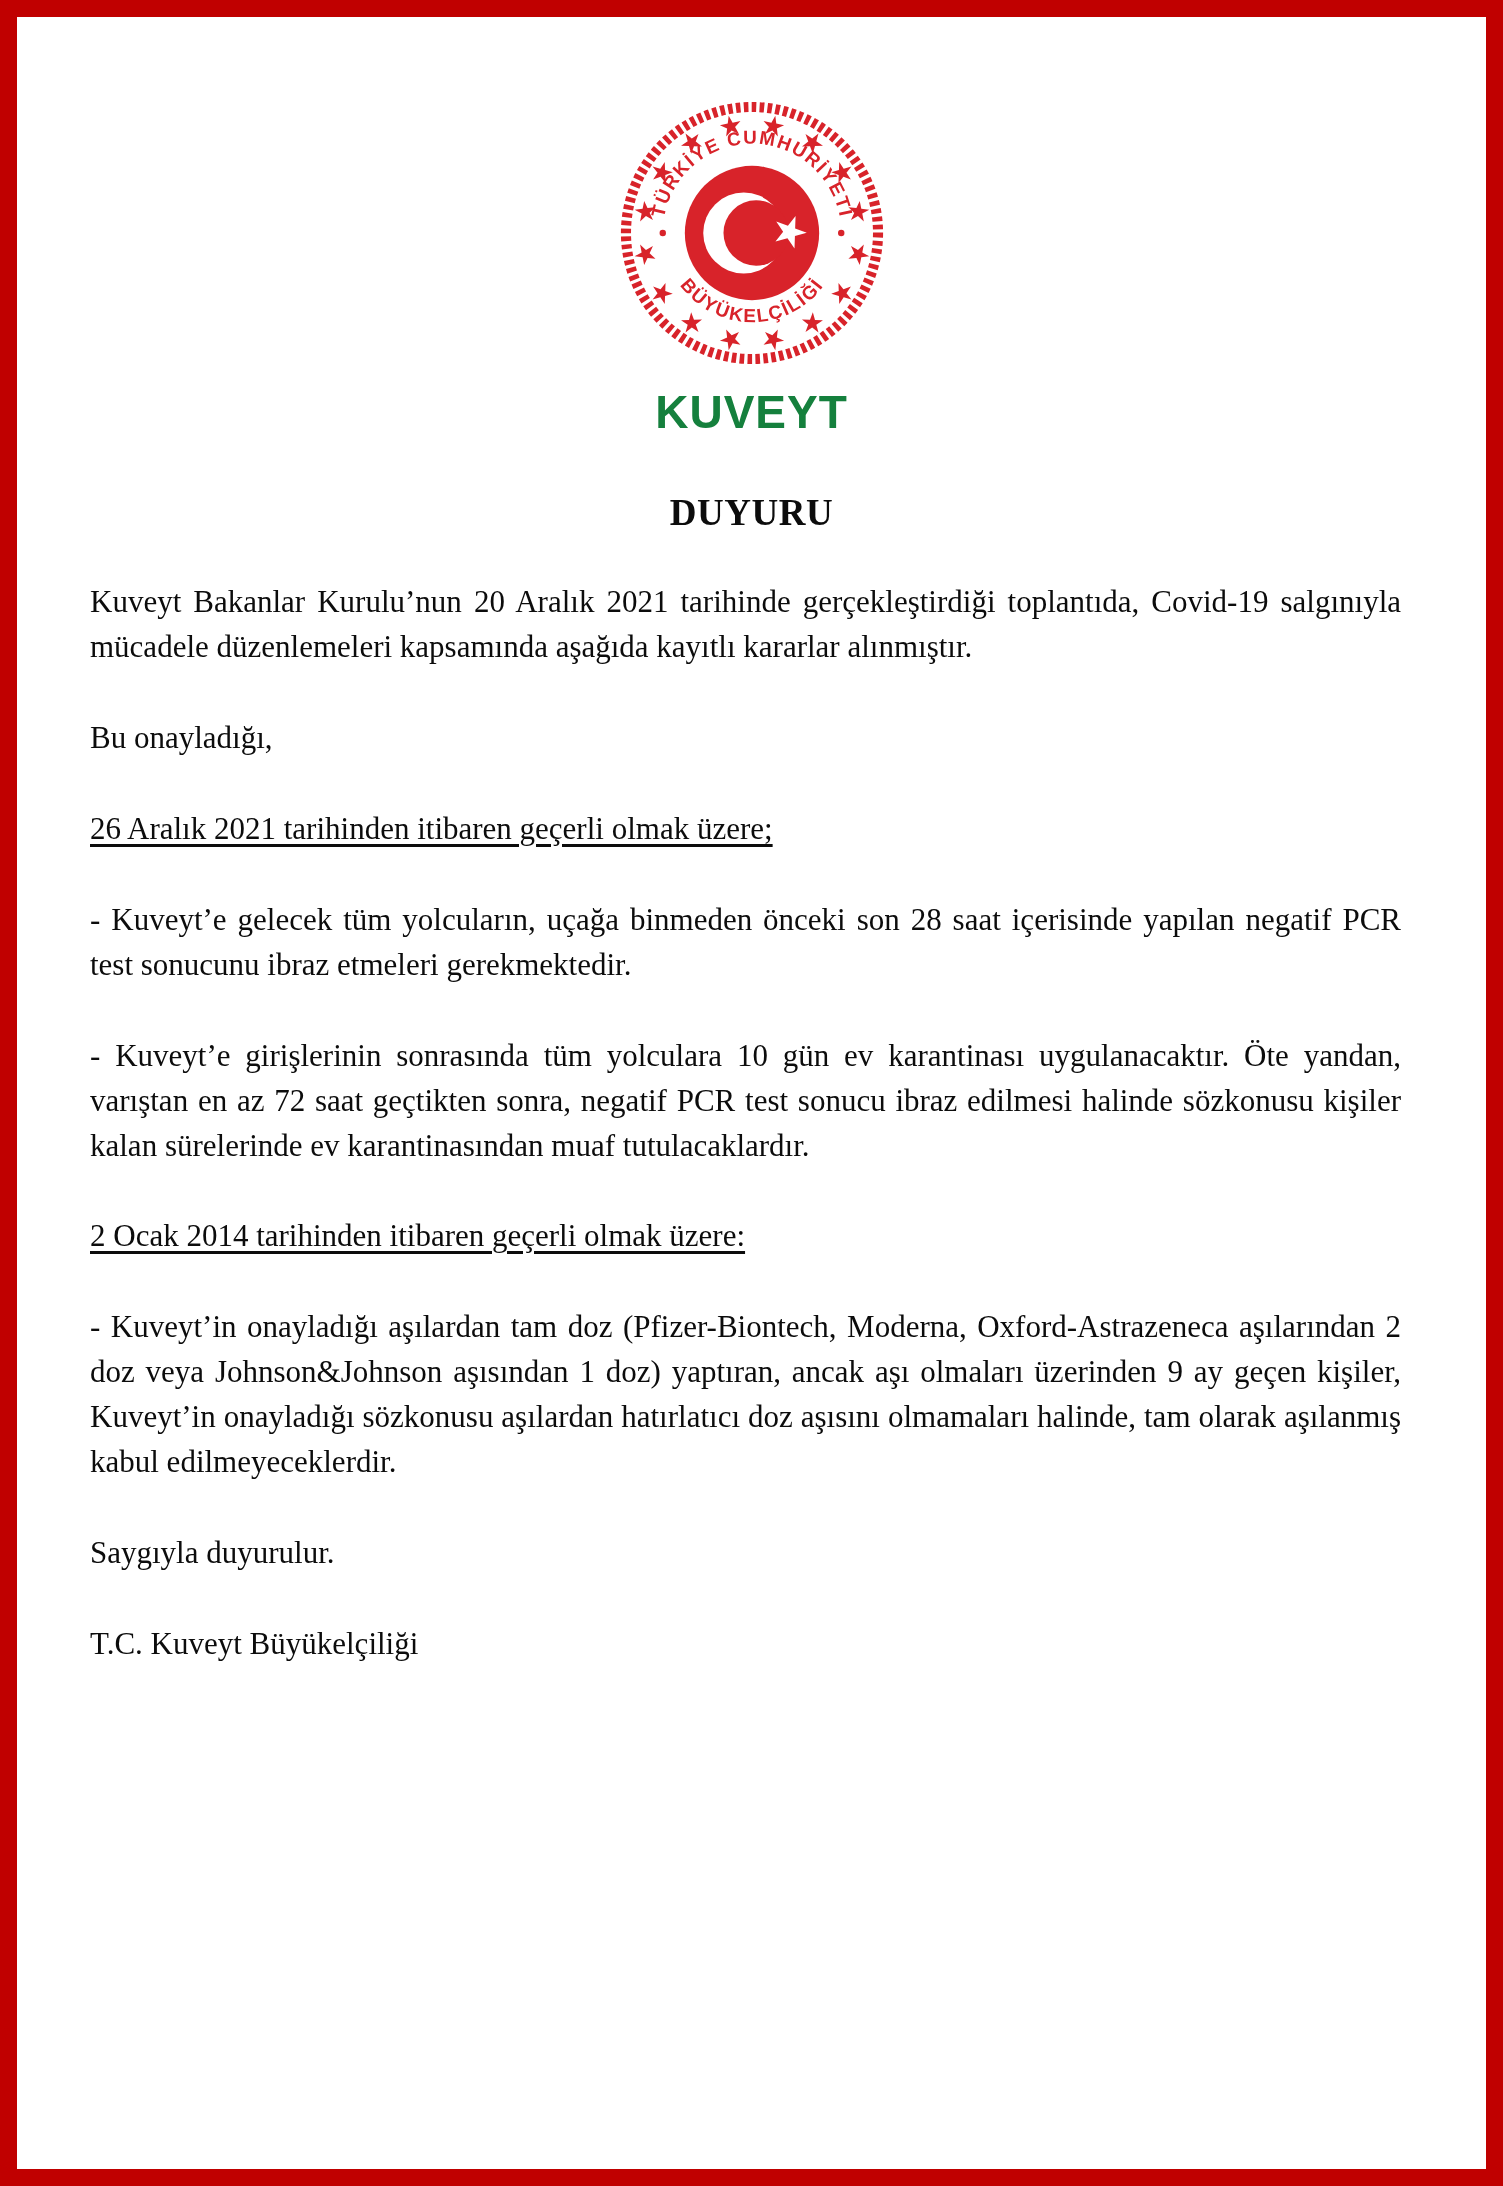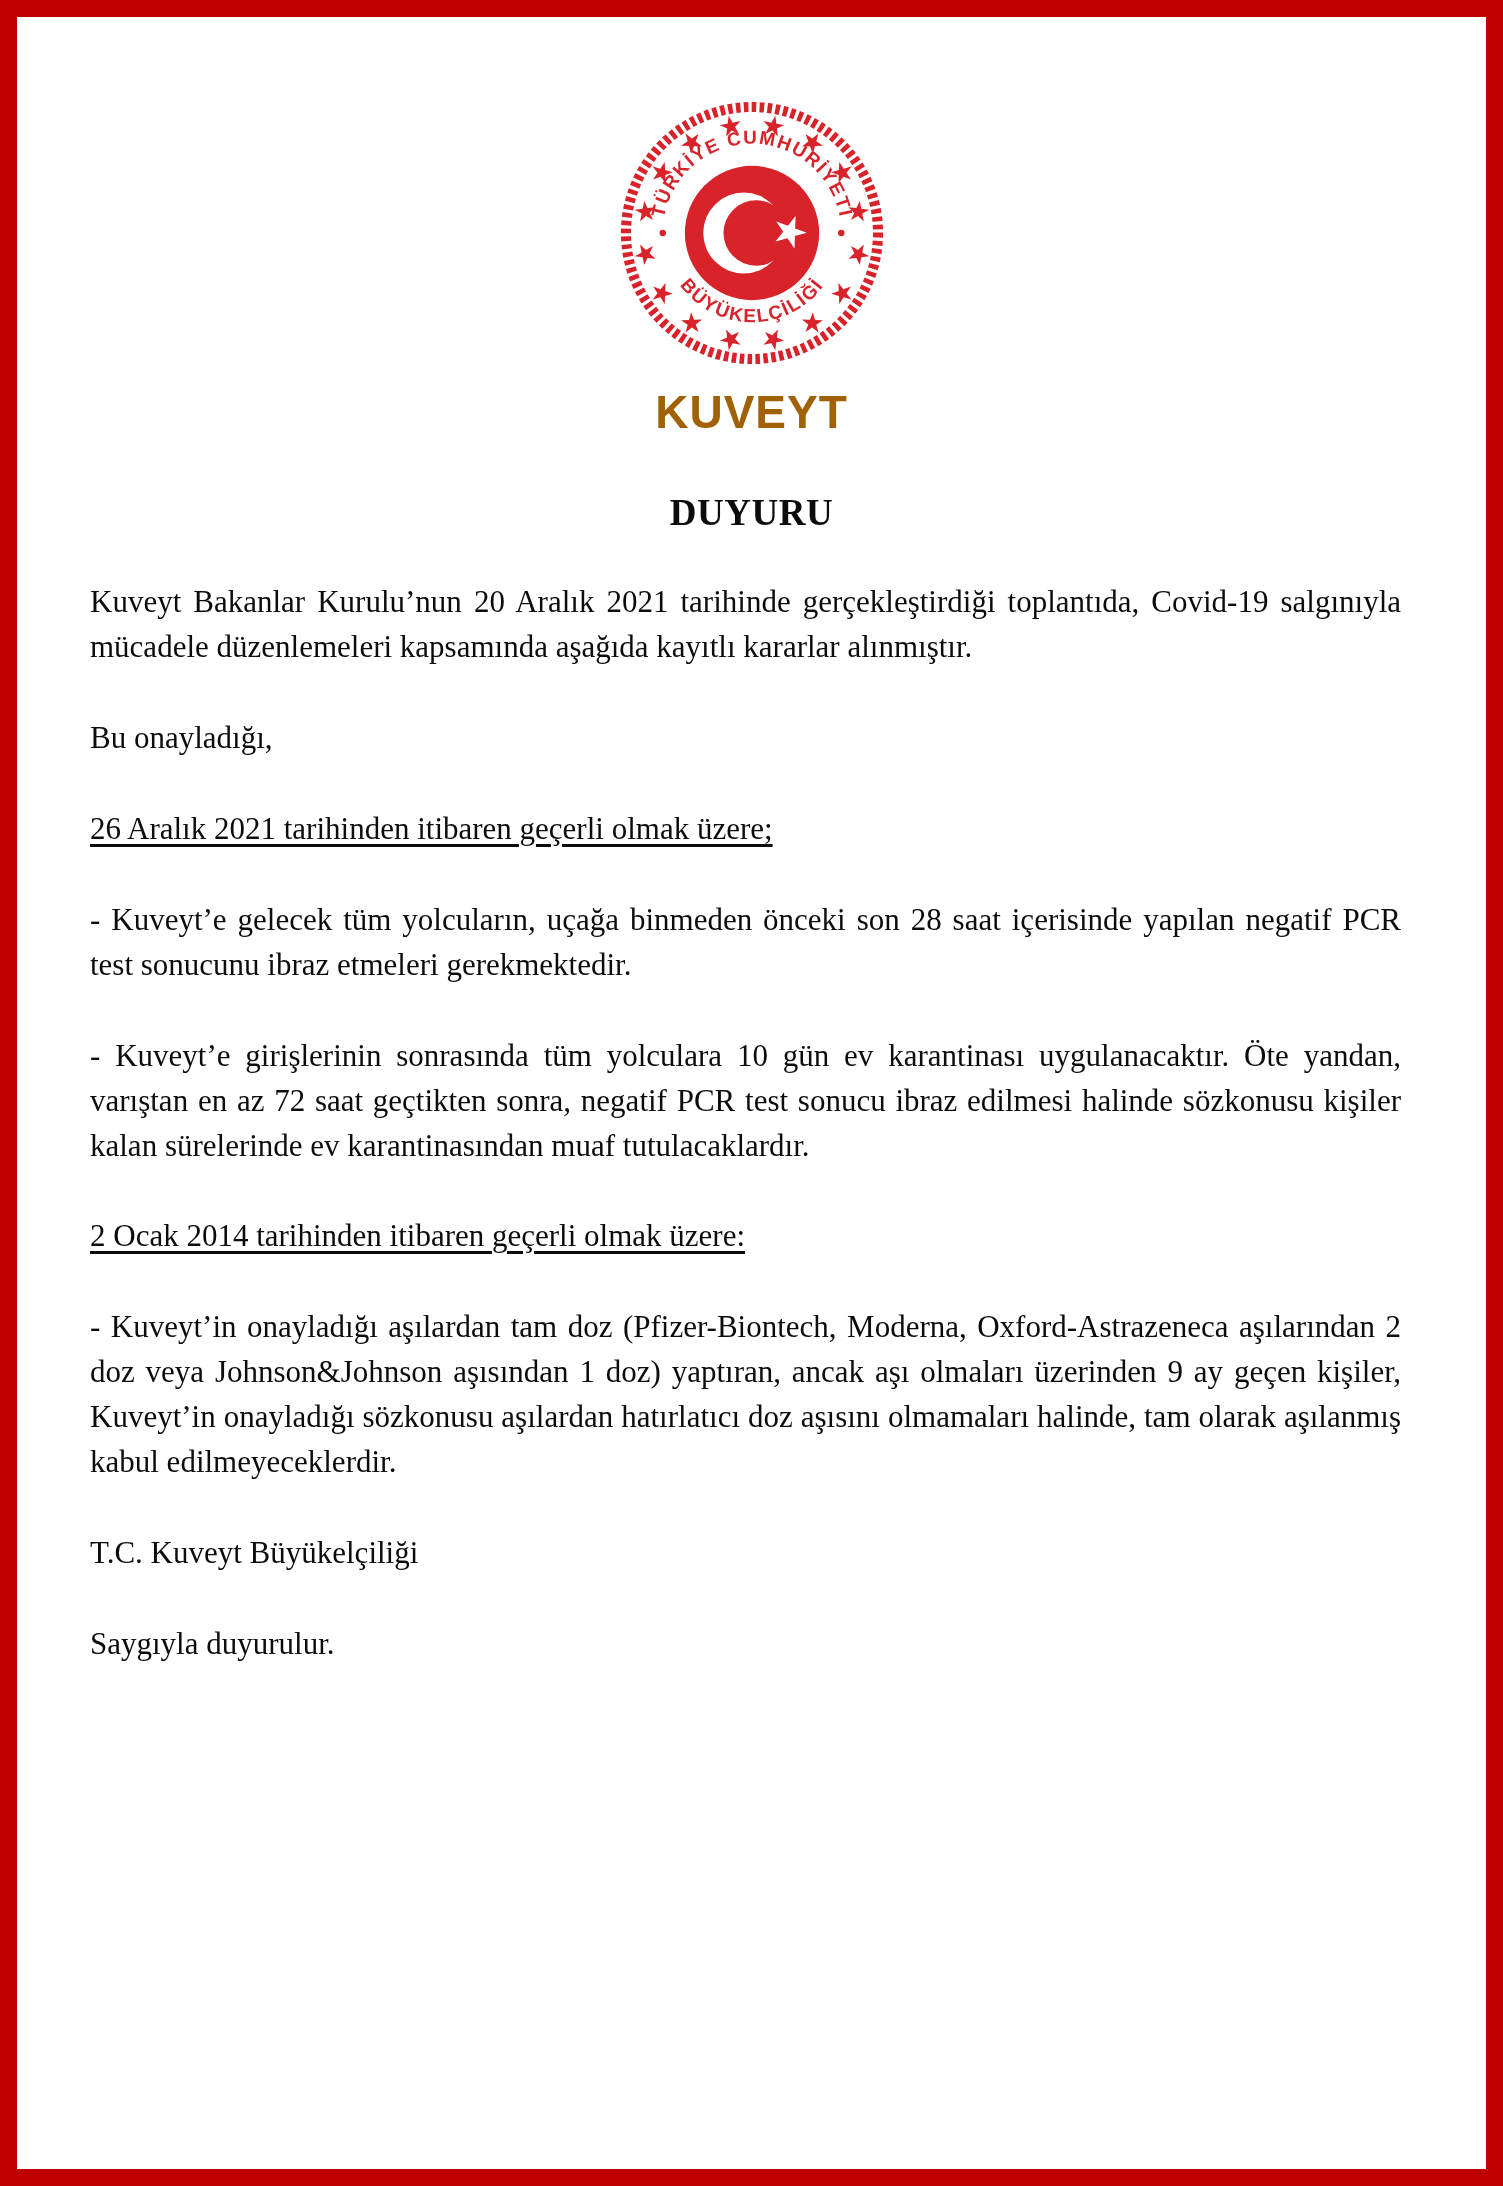--- a/index.html
+++ b/index.html
@@ -24,21 +24,21 @@
     font-weight: 700;
     font-size: 20.5px;
     letter-spacing: 1.8px;
     fill: #d8232a;
   }
   .country {
     font-family: "Liberation Sans", "DejaVu Sans", sans-serif;
     font-weight: 700;
     font-size: 46px;
     letter-spacing: 1px;
-    color: #a16207;
+    color: #15803d;
     margin-top: 6px;
   }
   .doc { display: block; }
   .date {
     text-align: right;
     font-weight: 700;
     margin: 82px 75px 0 0;
   }
   .title {
     text-align: center;
@@ -116,17 +116,17 @@
     <p class="para heading">26 Aralık 2021 tarihinden itibaren geçerli olmak üzere;</p>
 
     <p class="para justify">- Kuveyt’e gelecek tüm yolcuların, uçağa binmeden önceki son 28 saat içerisinde yapılan negatif PCR test sonucunu ibraz etmeleri gerekmektedir.</p>
 
     <p class="para justify">- Kuveyt’e girişlerinin sonrasında tüm yolculara 10 gün ev karantinası uygulanacaktır. Öte yandan, varıştan en az 72 saat geçtikten sonra, negatif PCR test sonucu ibraz edilmesi halinde sözkonusu kişiler kalan sürelerinde ev karantinasından muaf tutulacaklardır.</p>
 
     <p class="para heading">2 Ocak 2014 tarihinden itibaren geçerli olmak üzere:</p>
 
     <p class="para justify">- Kuveyt’in onayladığı aşılardan tam doz (Pfizer-Biontech, Moderna, Oxford-Astrazeneca aşılarından 2 doz veya Johnson&amp;Johnson aşısından 1 doz) yaptıran, ancak aşı olmaları üzerinden 9 ay geçen kişiler, Kuveyt’in onayladığı sözkonusu aşılardan hatırlatıcı doz aşısını olmamaları halinde, tam olarak aşılanmış kabul edilmeyeceklerdir.</p>
 
+    <p class="para">Saygıyla duyurulur.</p>
+
     <p class="para">T.C. Kuveyt Büyükelçiliği</p>
-
-    <p class="para">Saygıyla duyurulur.</p>
   </main>
 </div>
 
 </body></html>

